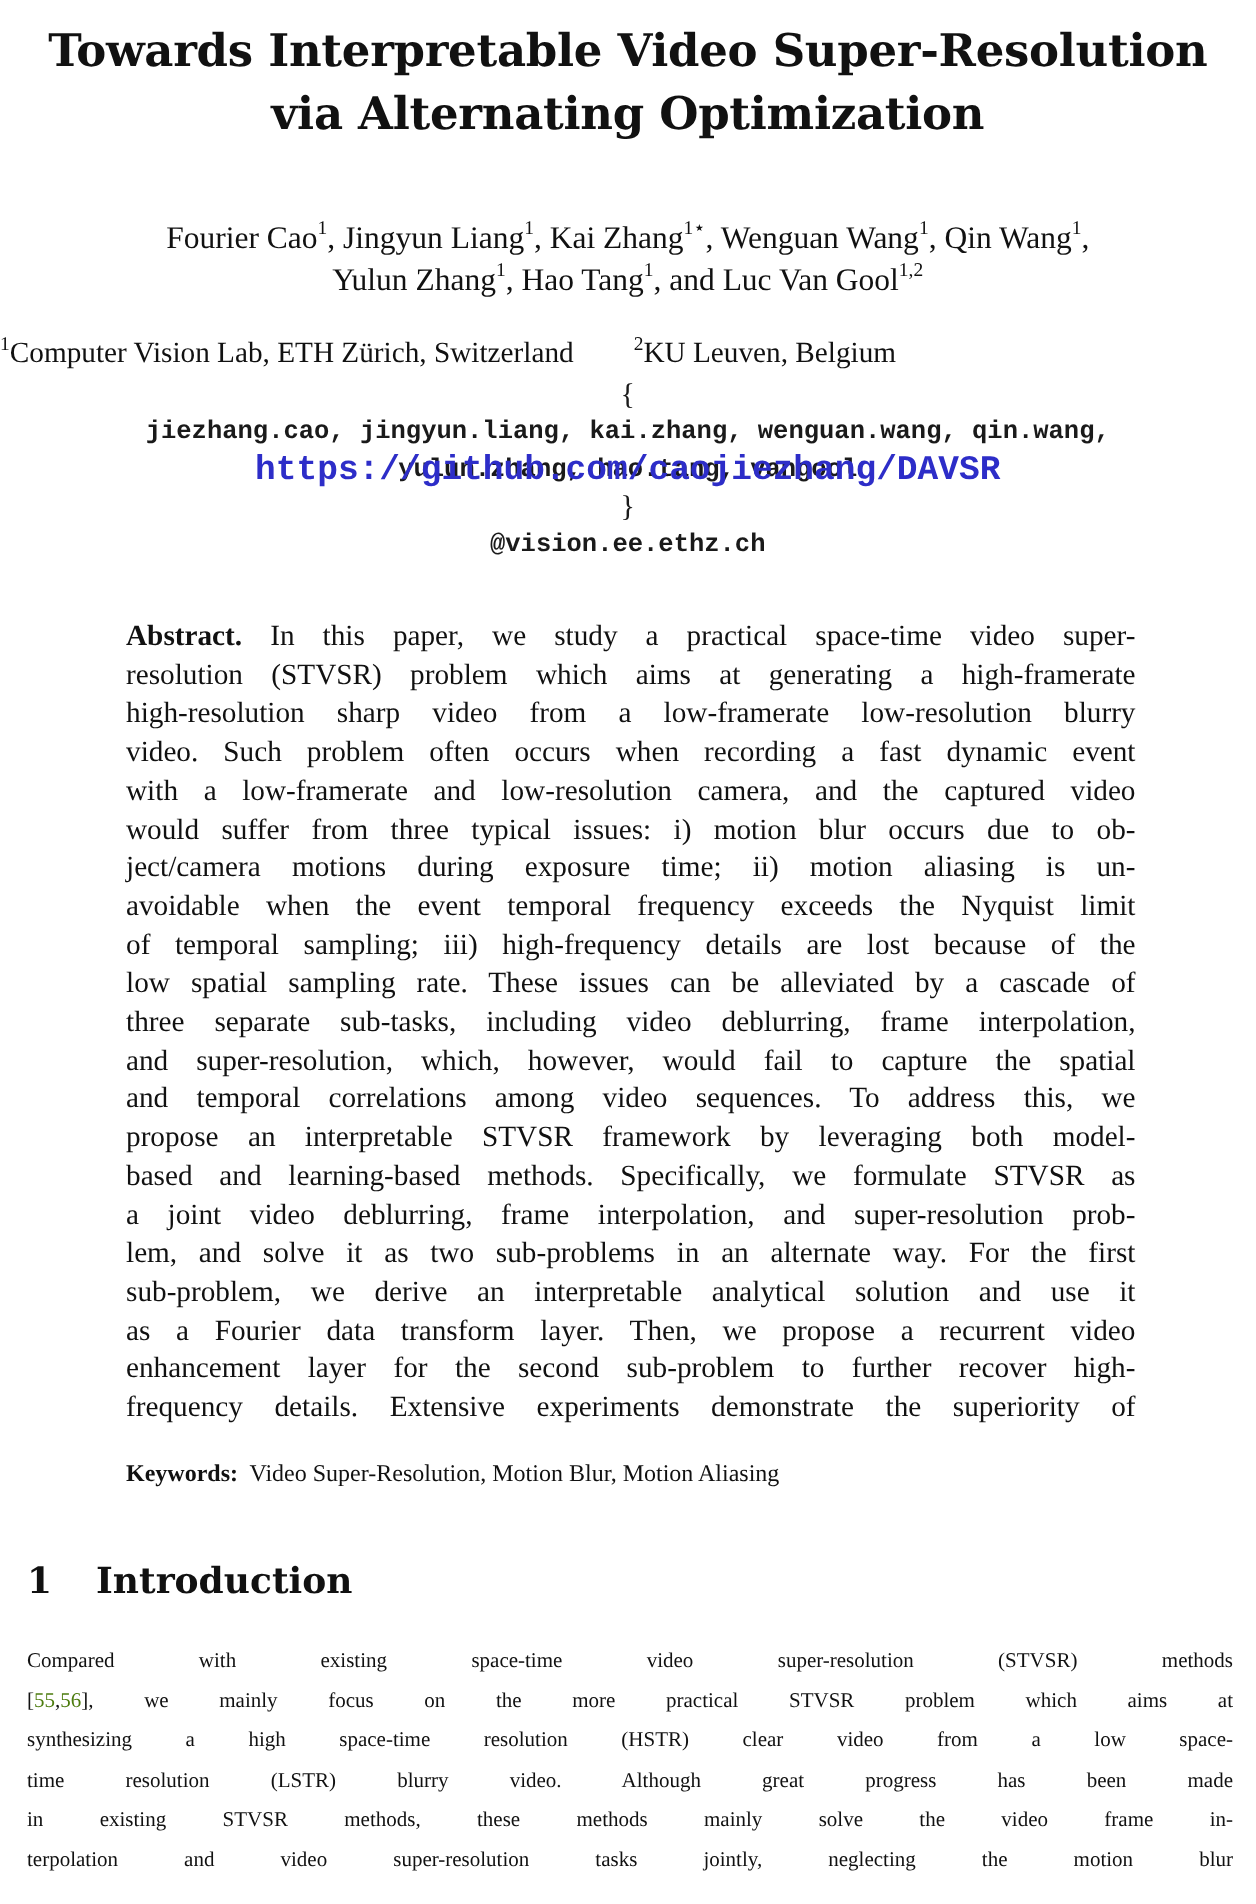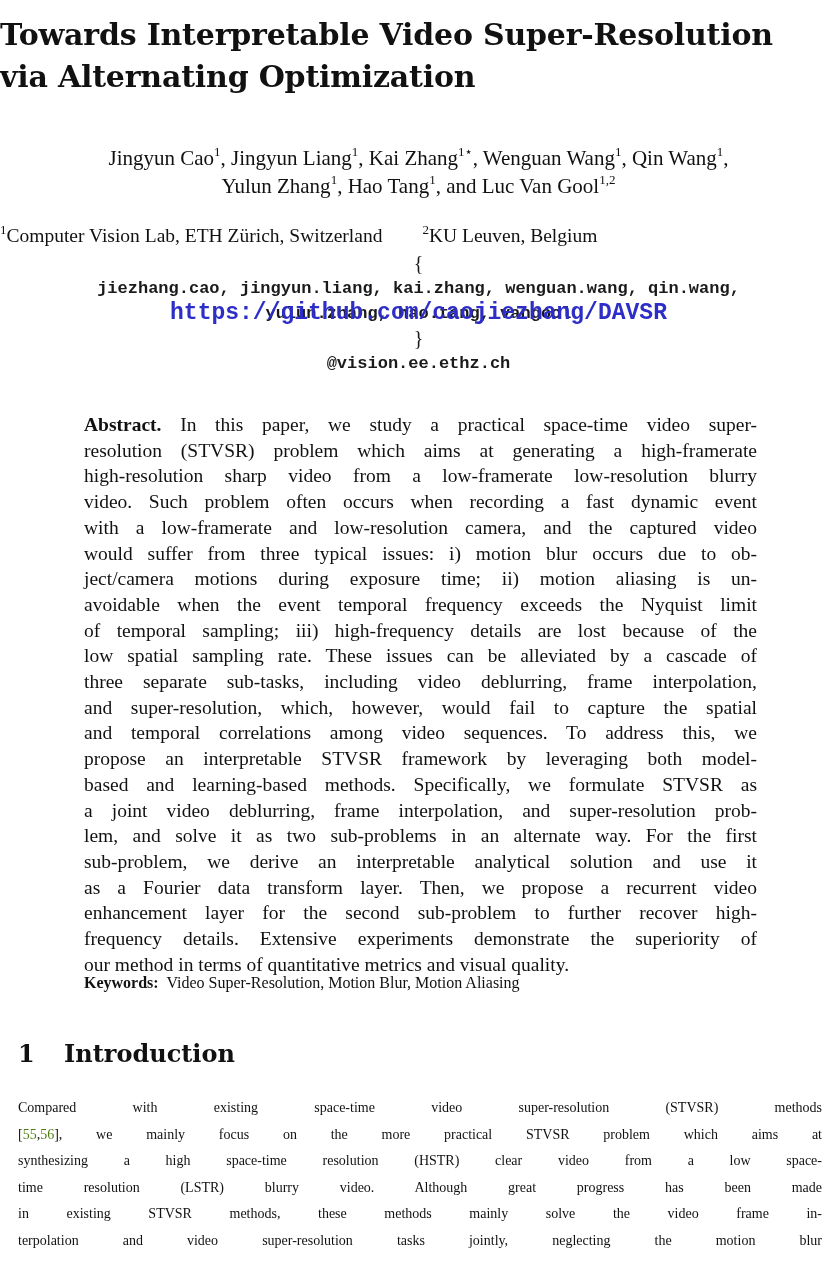--- a/index.html
+++ b/index.html
@@ -1,21 +1,21 @@
 <!DOCTYPE html>
 <html><head>
 <meta charset="utf-8">
 <style>
   html, body { margin:0; padding:0; background:#ffffff; }
   body {
     width:837px; height:1269px; overflow:hidden; position:relative;
     font-family:"DejaVu Serif","Liberation Serif",serif; color:#111;
   }
   .title {
-    position:absolute; top:14px; left:0; width:837px; 
+    position:absolute; top:14px; left:0; width:837px; text-align:center;
     font-family:"DejaVu Serif",serif; font-weight:bold; font-size:30px; line-height:42px;
     letter-spacing:-0.2px;
   }
   .title span { display:block; }
   .authors {
     position:absolute; top:144px; left:0; width:837px; text-align:center;
     font-family:"Liberation Serif",serif; font-size:21px; line-height:28px;
   }
   .authors span.line { display:block; }
   sup { font-size:13px; line-height:0; position:relative; top:-1px; }
@@ -63,21 +63,21 @@
 </head>
 <body>
 
 <div class="title">
   <span>Towards Interpretable Video Super-Resolution</span>
   <span>via Alternating Optimization</span>
 </div>
 
 <div class="authors">
   <span class="line">
-    <span>Jingyun Cao</span><sup>1</sup>,
+    <span>Fourier Cao</span><sup>1</sup>,
     <span>Jingyun Liang</span><sup>1</sup>,
     <span>Kai Zhang</span><sup>1⋆</sup>,
     <span>Wenguan Wang</span><sup>1</sup>,
     <span>Qin Wang</span><sup>1</sup>,
   </span>
   <span class="line">
     <span>Yulun Zhang</span><sup>1</sup>,
     <span>Hao Tang</span><sup>1</sup>,
     <span>and </span><span>Luc Van Gool</span><sup>1,2</sup>
   </span>
@@ -116,21 +116,20 @@
   <span class="ln">and super-resolution, which, however, would fail to capture the spatial</span>
   <span class="ln">and temporal correlations among video sequences. To address this, we</span>
   <span class="ln">propose an interpretable STVSR framework by leveraging both model-</span>
   <span class="ln">based and learning-based methods. Specifically, we formulate STVSR as</span>
   <span class="ln">a joint video deblurring, frame interpolation, and super-resolution prob-</span>
   <span class="ln">lem, and solve it as two sub-problems in an alternate way. For the first</span>
   <span class="ln">sub-problem, we derive an interpretable analytical solution and use it</span>
   <span class="ln">as a Fourier data transform layer. Then, we propose a recurrent video</span>
   <span class="ln">enhancement layer for the second sub-problem to further recover high-</span>
   <span class="ln">frequency details. Extensive experiments demonstrate the superiority of</span>
-  <span class="ln last">our method in terms of quantitative metrics and visual quality.</span>
 </div>
 
 <div class="keywords">
   <span class="label">Keywords:</span>&nbsp;
   <span>Video Super-Resolution, Motion Blur, Motion Aliasing</span>
 </div>
 
 <div class="section">
   <span class="num">1</span><span>Introduction</span>
 </div>

